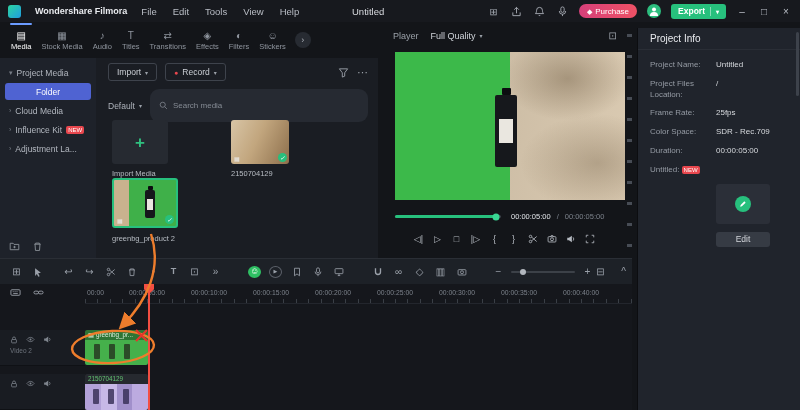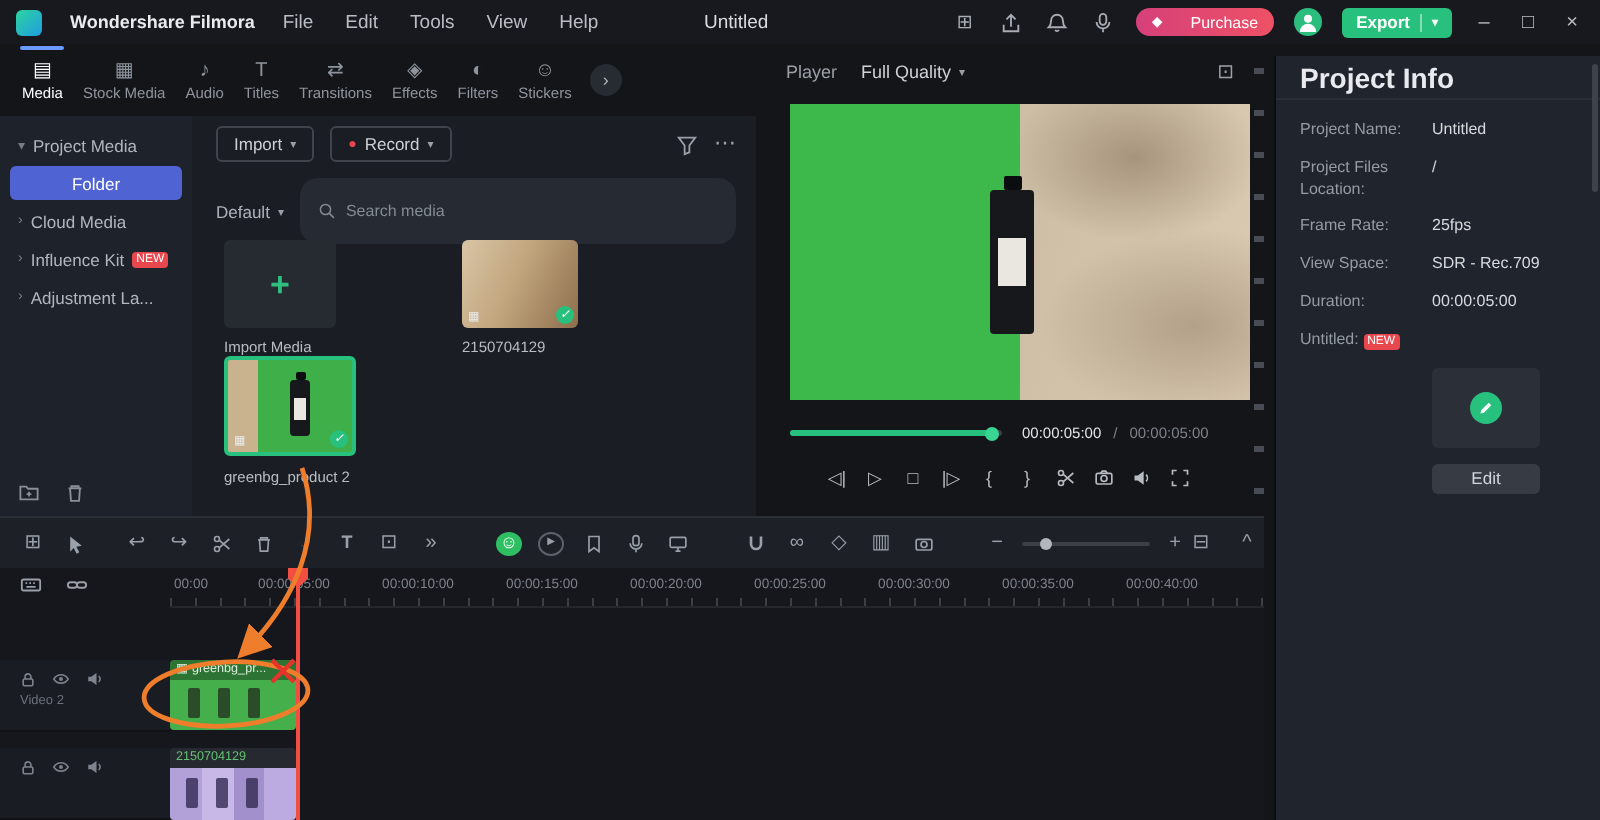--- a/index.html
+++ b/index.html
@@ -10,21 +10,21 @@
 
 
 .menubar{position:absolute;top:0;left:0;width:100%;height:22px;background:#17191e;
   display:flex;align-items:center;padding:0 8px;gap:14px;font-size:9.5px;z-index:5}
 .logo{width:13px;height:13px;border-radius:3px;background:linear-gradient(135deg,#2dd4a0,#1f9de0);flex:none}
 .appname{color:#e9ebef;white-space:nowrap;font-weight:bold;font-size:9px}
 .menus{display:flex;gap:16px;color:#b9bdc5}
 .doc-title{position:absolute;left:352px;color:#d9dbe0}
 .mb-right{margin-left:auto;display:flex;align-items:center;gap:10px;color:#a7acb5}
 .mb-ic{display:inline-flex;align-items:center;justify-content:center;width:13px;height:13px}
-.purchase{display:inline-flex;align-items:center;gap:14px;height:14px;padding:0 8px;border:none;
+.purchase{display:inline-flex;align-items:center;gap:3px;height:14px;padding:0 8px;border:none;
   border-radius:7px;background:linear-gradient(90deg,#d6407a,#ee5165);color:#fff;font-size:8px;font-family:inherit}
 .p-ic{font-size:7px;line-height:1}
 .avatar{width:14px;height:14px;border-radius:50%;background:#2cbd7e;display:inline-flex;align-items:center;justify-content:center;overflow:hidden}
 .export{display:inline-flex;align-items:center;gap:5px;height:15px;padding:0 7px;border:none;border-radius:3px;
   background:#27c07d;color:#fff;font-size:8.5px;font-weight:bold;font-family:inherit}
 .exp-sep{width:1px;height:9px;background:rgba(255,255,255,.45)}
 .exp-ch{font-size:6px}
 .win{font-size:10px;color:#b9bec6;width:12px;text-align:center}
 
 
@@ -100,21 +100,21 @@
 .bar .fill{position:absolute;left:0;top:0;bottom:0;width:95%;background:#27c07d;border-radius:2px}
 .bar .knob{position:absolute;top:50%;left:95%;width:7px;height:7px;border-radius:50%;background:#39d693;transform:translate(-50%,-50%)}
 .t-cur{font-size:7.5px;color:#e2e5e9;margin-left:4px;white-space:nowrap}
 .t-sep,.t-tot{font-size:7.5px;color:#7d838c;white-space:nowrap}
 .pl-controls{position:absolute;top:212px;left:0;width:100%;display:flex;align-items:center;justify-content:center;
   gap:9px;color:#b6bbc2;font-size:9px}
 .pl-controls>span{display:inline-flex;align-items:center;justify-content:center;min-width:10px;line-height:1}
 
 
 .pinfo{position:absolute;top:28px;right:0;width:163px;height:382px;background:#20242c;border-left:1px solid #0c0d10;z-index:4}
-.pi-header{height:22px;display:flex;align-items:center;padding:0 12px;font-size:14px;font-weight:bold;color:#e8eaee;border-bottom:1px solid #2a2e36}
+.pi-header{height:22px;display:flex;align-items:center;padding:0 12px;font-size:10px;font-weight:normal;color:#e8eaee;border-bottom:1px solid #2a2e36}
 .pi-body{padding:10px 12px 0}
 .pi-row{display:flex;margin-bottom:8px}
 .pi-l{width:66px;flex:none;font-size:8px;color:#959ba4;line-height:1.35}
 .pi-v{font-size:8px;color:#d7dade;line-height:1.35}
 .thumb-box{margin:2px 0 8px 66px;width:54px;height:40px;background:#2b2f38;border-radius:3px;display:flex;align-items:center;justify-content:center}
 .edit-circle{width:16px;height:16px;border-radius:50%;background:#27c07d;display:flex;align-items:center;justify-content:center}
 .edit-btn{margin-left:66px;width:54px;height:15px;background:#363b44;border:none;border-radius:3px;color:#d2d5da;
   font-size:8.5px;font-family:inherit;display:flex;align-items:center;justify-content:center}
 .pi-scroll{position:absolute;right:1px;top:4px;width:3px;height:64px;background:#3d424b;border-radius:2px}
 
@@ -427,21 +427,21 @@
       </div>
       <div class="pi-row">
         <span class="pi-l">Project Files Location:</span>
         <span class="pi-v">/</span>
       </div>
       <div class="pi-row">
         <span class="pi-l">Frame Rate:</span>
         <span class="pi-v">25fps</span>
       </div>
       <div class="pi-row">
-        <span class="pi-l">View Space:</span>
+        <span class="pi-l">Color Space:</span>
         <span class="pi-v">SDR - Rec.709</span>
       </div>
       <div class="pi-row">
         <span class="pi-l">Duration:</span>
         <span class="pi-v">00:00:05:00</span>
       </div>
       <div class="pi-row">
         <span class="pi-l">
           <span>Untitled:</span>
           <span class="new-badge">NEW</span>

